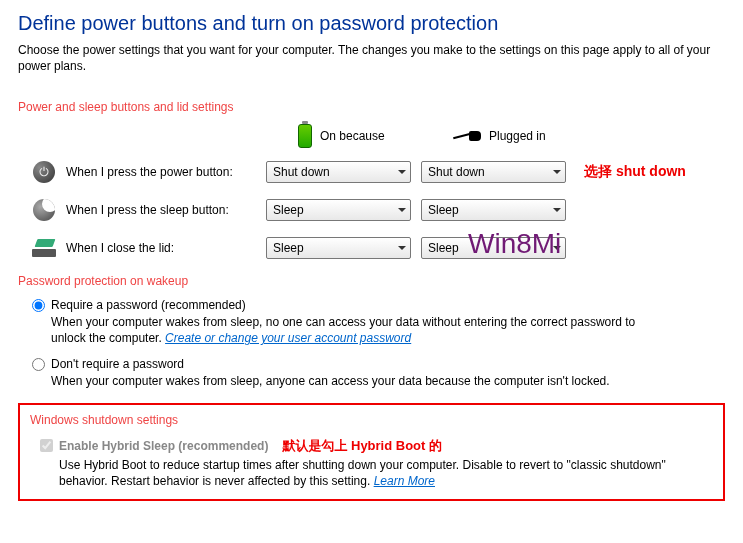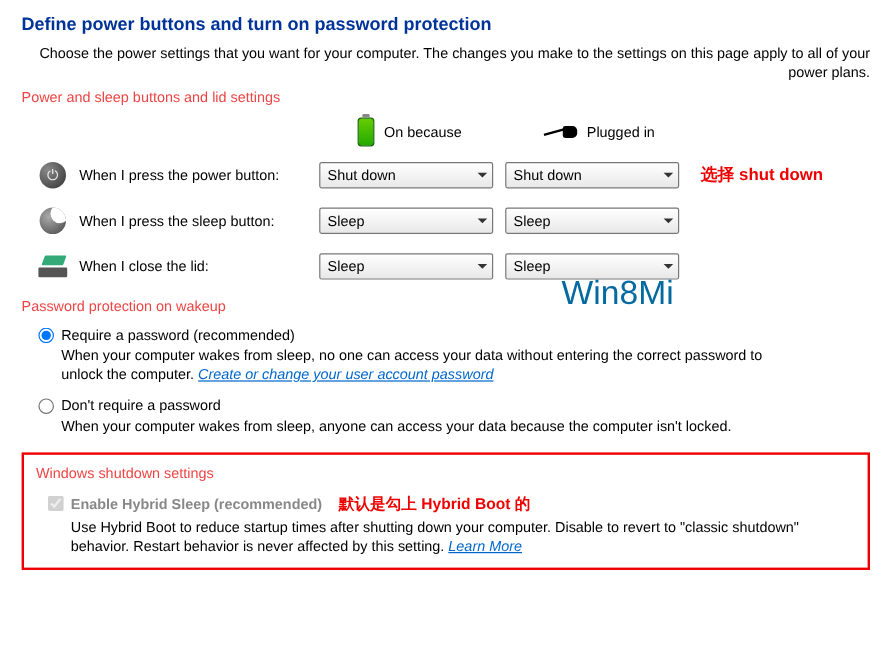--- a/index.html
+++ b/index.html
@@ -8,30 +8,29 @@
     font-size: 12px;
     color: #000;
     background: #fff;
     width: 743px;
     height: 543px;
     padding: 12px 18px;
     position: relative;
   }
   .page-title {
     color: #003399;
-    font-size: 15px;
-    font-weight: bold;
+    font-size: 20px;
+    font-weight: normal;
     margin-bottom: 8px;
   }
   .page-desc {
     font-size: 12px;
     color: #000;
-    margin-bottom: 6px;
+    margin-bottom: 26px;
     line-height: 1.3;
-    text-align: right;
   }
   .section-label {
     font-size: 12px;
     color: #ef4444;
     margin-bottom: 10px;
   }
   .columns-header {
     display: flex;
     align-items: center;
     margin-left: 280px;
@@ -139,21 +138,21 @@
     border-top: 4px solid #333;
   }
   .annotation {
     color: #e00; font-size: 14px; font-weight: bold;
     margin-left: 8px; white-space: nowrap;
     font-family: "Microsoft YaHei", sans-serif;
   }
   .watermark {
     position: absolute;
     left: 468px; top: 228px;
-    font-size: 28px; color: #0369a1;
+    font-size: 28px; color: #701a75;
     font-family: "Segoe UI", sans-serif;
     pointer-events: none;
   }
   .section2 { margin-top: 10px; }
   .radio-block {
     padding-left: 14px;
     margin-bottom: 10px;
   }
   .radio-row {
     display: flex; align-items: flex-end; gap: 6px;

